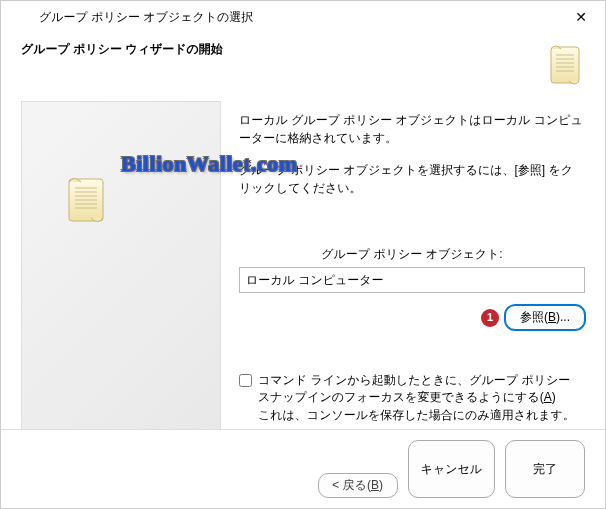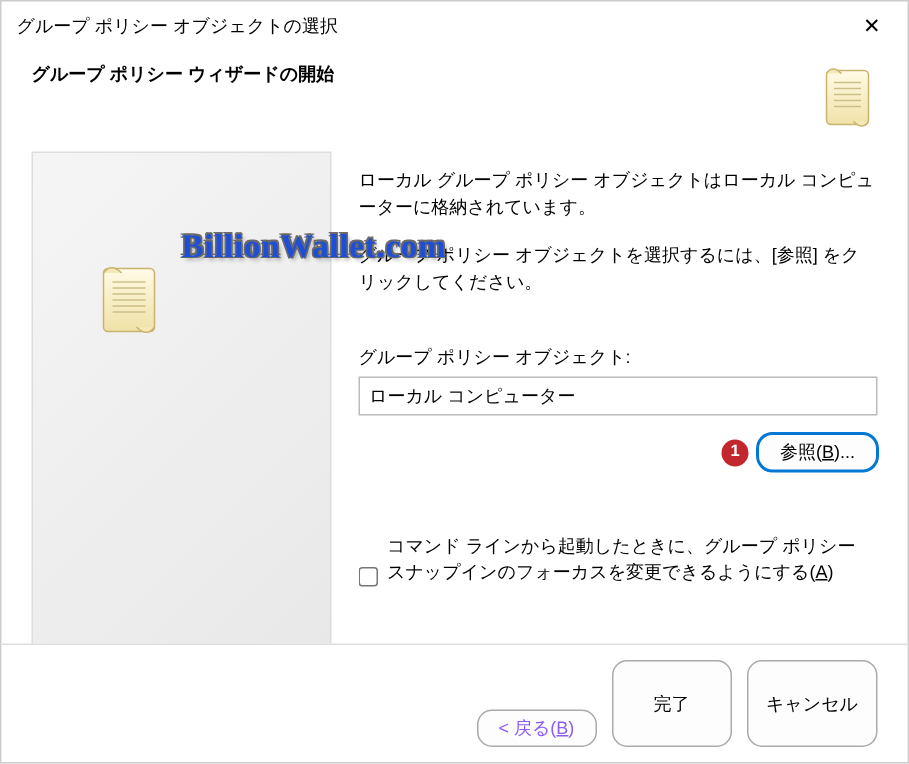--- a/index.html
+++ b/index.html
@@ -13,20 +13,21 @@
       position: relative;
       border: 1px solid #ccc;
     }
     .titlebar {
       display: flex;
       justify-content: space-between;
       align-items: center;
       padding: 6px 10px;
       font-size: 12px;
       color: #000;
+      margin-left: 28px;
     }
     .titlebar .close {
       font-size: 14px;
       padding: 2px 8px;
       cursor: pointer;
     }
     .header-row {
       display: flex;
       justify-content: space-between;
       padding: 8px 20px 12px 20px;
@@ -79,21 +80,21 @@
       pointer-events: none;
     }
     .content {
       flex: 1;
       padding: 10px 0 0 18px;
       font-size: 12px;
       color: #000;
       line-height: 1.5;
     }
     .content p { margin-bottom: 14px; }
-    .field-label { margin-top: 32px; margin-bottom: 4px; }
+    .field-label { margin-top: 48px; margin-bottom: 4px; text-align: center; }
     .input-box {
       width: 100%;
       border: 1px solid #bbb;
       background: #fff;
       padding: 3px 6px;
       font-size: 12px;
     }
     .browse-row {
       display: flex;
       justify-content: flex-end;
@@ -120,27 +121,27 @@
       background: #fdfdfd;
       border: 1px solid #aaa;
       border-radius: 10px;
       cursor: pointer;
     }
     .btn.highlight {
       border: 1px solid #0078d4;
       box-shadow: 0 0 0 1px #0078d4;
     }
     .btn:disabled {
-      color: #8b5cf6;
+      color: #404040;
       cursor: default;
       margin-top: 33px;
     }
     .chk-row {
       display: flex;
-      align-items: flex-end;
+      align-items: flex-start;
       gap: 6px;
       margin-top: 42px;
     }
     .chk-row input { margin-top: 2px; }
     .chk-desc {
       color: #000;
       font-size: 12px;
       line-height: 1.45;
     }
     .footer {
@@ -223,22 +224,23 @@
       <div class="badge">1</div>
       <button class="btn highlight">
         <span>参照(<u>B</u>)...</span>
       </button>
     </div>
 
     <div class="chk-row">
       <input type="checkbox" style="">
       <div class="chk-desc">
         <span>コマンド ラインから起動したときに、グループ ポリシー スナップインのフォーカスを変更できるようにする(<u>A</u>)</span><br>
+        <span>これは、コンソールを保存した場合にのみ適用されます。</span>
       </div>
     </div>
   </div>
 </div>
 
 <div class="footer">
   <button class="btn" disabled="">&lt; 戻る(<u>B</u>)</button>
+  <button class="btn">キャンセル</button>
   <button class="btn">完了</button>
-  <button class="btn">キャンセル</button>
 </div>
 
 </body></html>

